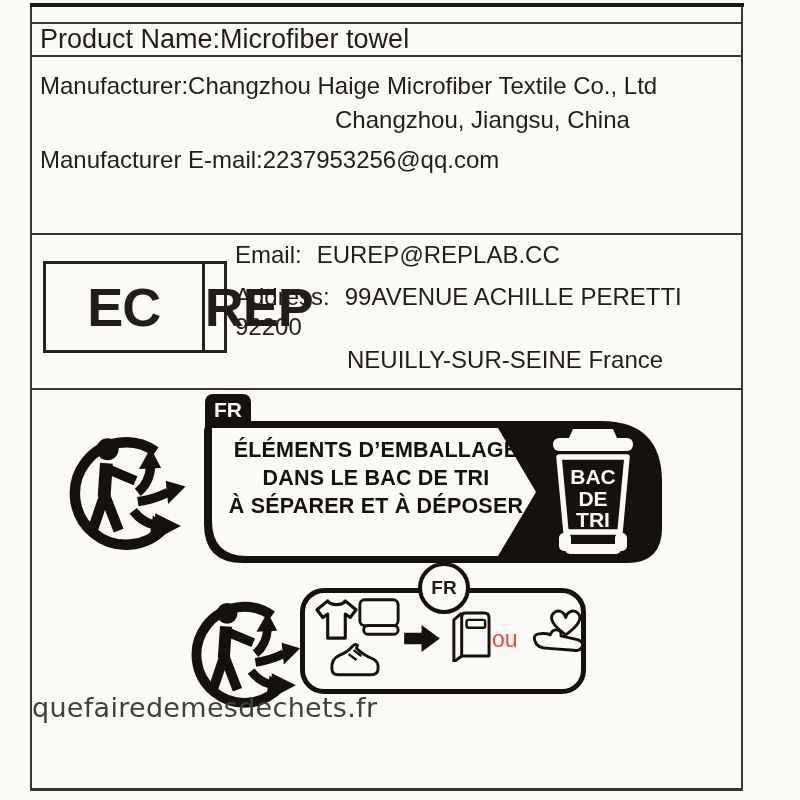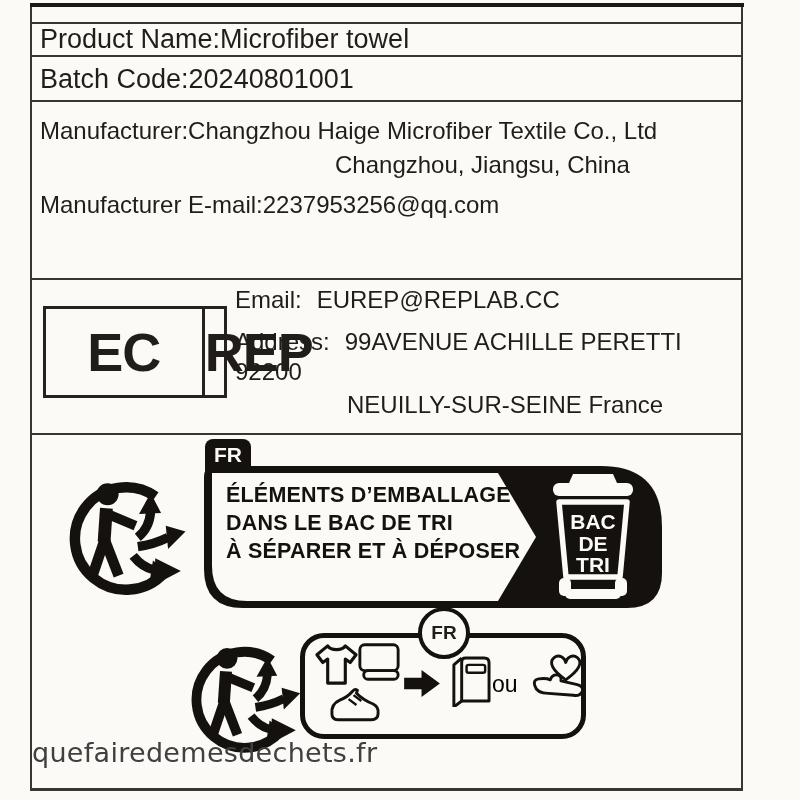--- a/index.html
+++ b/index.html
@@ -39,55 +39,52 @@
   .l3{margin-top:12px !important;}
   .l4{margin-top:3px !important;padding-left:112px;}
   .val{margin-left:15px;}
   .row-recycle{height:350px;border-bottom:none !important;}
   .fr-tab{
     left:173px;top:4px;width:46px;height:32px;background:#14110e;border-radius:8px 8px 0 0;
     color:#fbfaf7;font-size:21px;font-weight:bold;display:flex;align-items:center;justify-content:center;
   }
   .banner-text{
     left:194px;top:46px;width:300px;font-size:21.5px;font-weight:bold;line-height:28px;
-    color:#14110e;letter-spacing:0.2px;
+    color:#14110e;letter-spacing:0.2px;text-align:center;
   }
   .banner-text div{white-space:nowrap;}
   .donation-box{
     left:268px;top:198px;width:276px;height:96px;border:5px solid #14110e;border-radius:24px;
     background:transparent;
   }
   .fr-circle{
     left:386px;top:172px;width:44px;height:44px;border:4px solid #14110e;border-radius:50%;
     background:#fbfaf7;display:flex;align-items:center;justify-content:center;
     font-size:19px;font-weight:bold;z-index:2;
   }
-  .ou{left:187px;top:33px;font-size:23px;font-weight:500;color:#000000;}
+  .ou{left:187px;top:33px;font-size:23px;font-weight:500;color:#ef4444;}
   .website{
     left:0;top:302px;width:100%;text-align:left;
     font-family:"DejaVu Sans", sans-serif;font-size:27px;font-weight:500;letter-spacing:0.3px;color:#404040;
   }
   svg{display:block;}
 </style>
 </head>
 <body>
 
 <div class="page">
   <div class="abs top-bar"></div>
 
   <div class="abs label-box">
     <div class="row row-spacer"></div>
 
     <div class="row row-product">
       <span>Product Name:Microfiber towel</span>
     </div>
 
-    <div class="row row-batch">
-      <span>Batch Code:20240801001</span>
-    </div>
 
     <div class="row row-mfr">
       <p class="m1">Manufacturer:Changzhou Haige Microfiber Textile Co., Ltd</p>
       <p class="m3">Changzhou, Jiangsu, China</p>
       <p class="m4">Manufacturer E-mail:2237953256@qq.com</p>
     </div>
 
     <div class="row row-ecrep">
       <div class="abs ec-box">
         <div class="ec-cell">EC</div>

